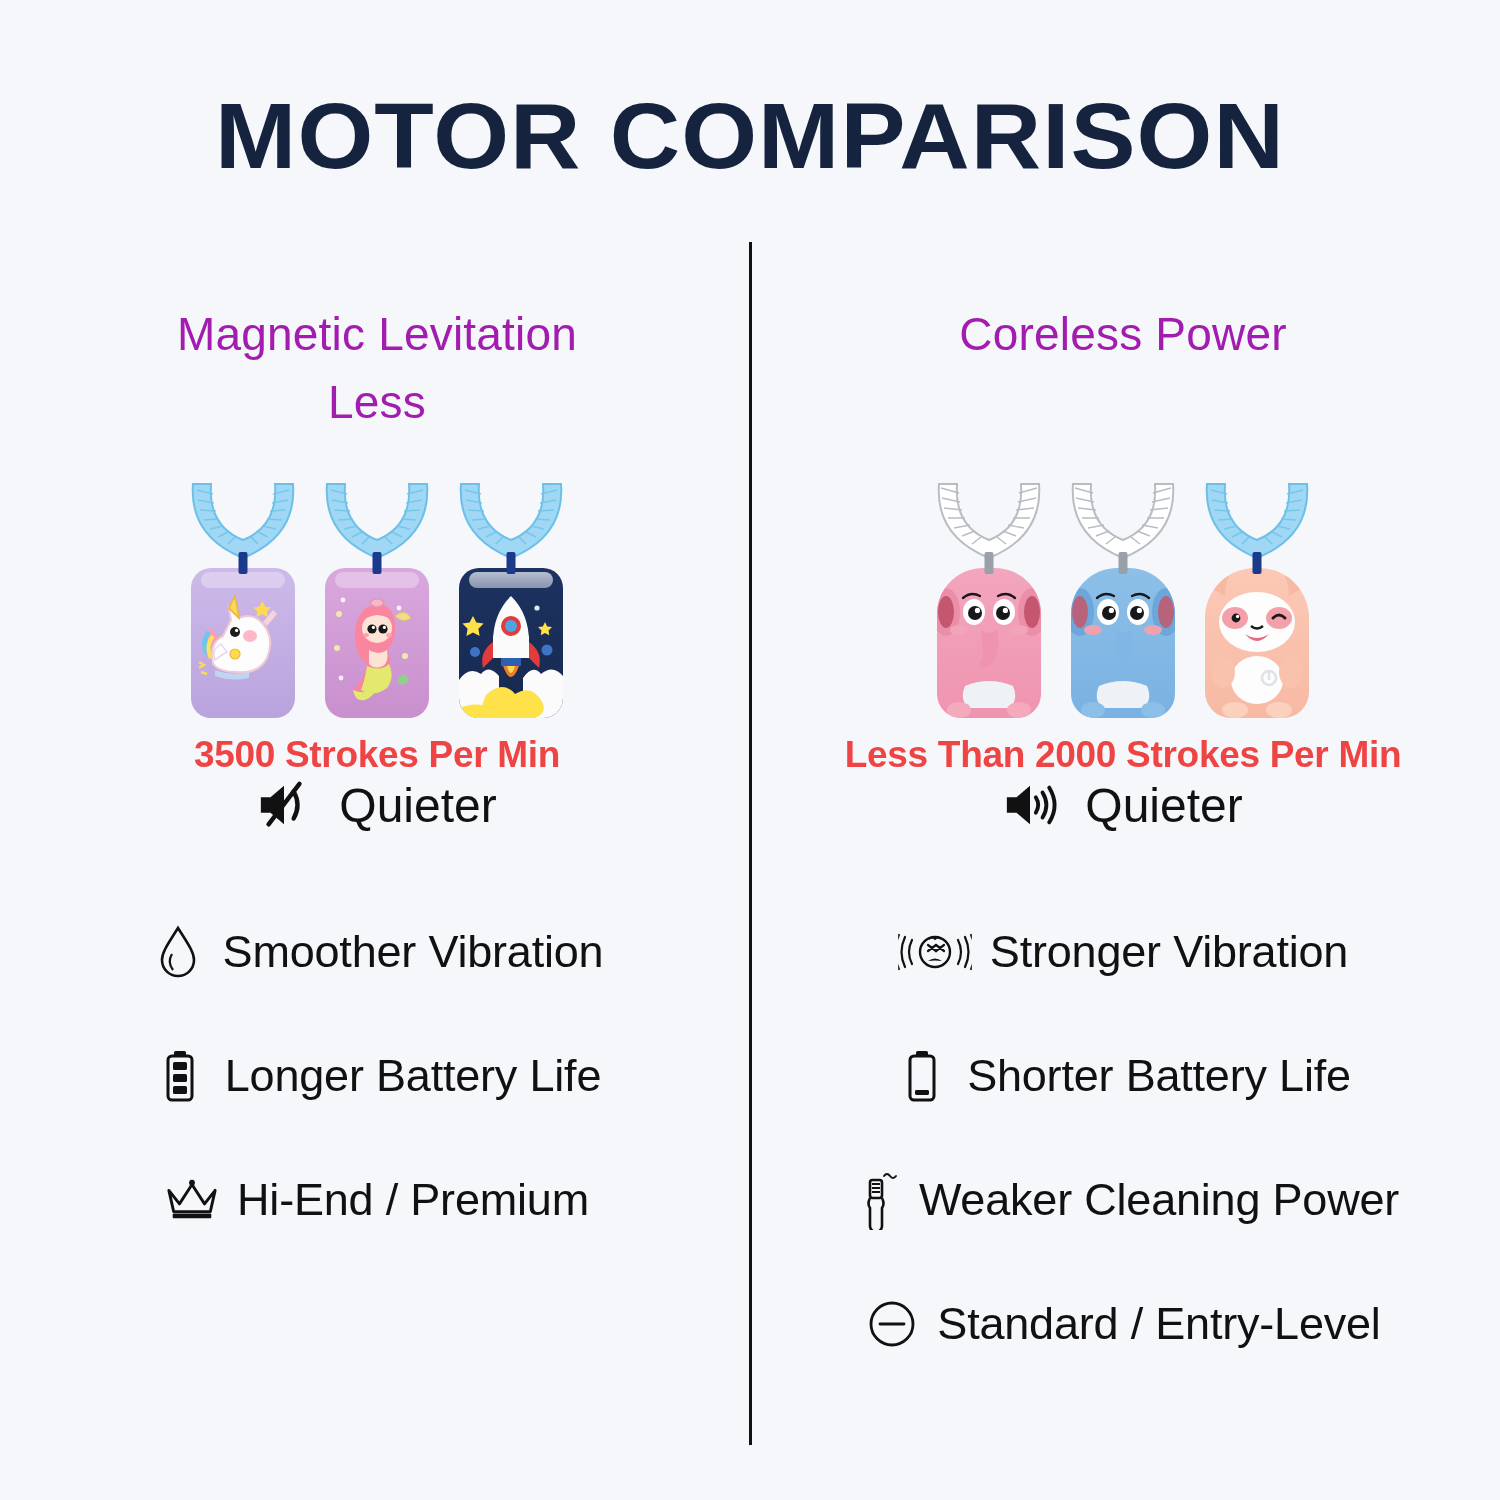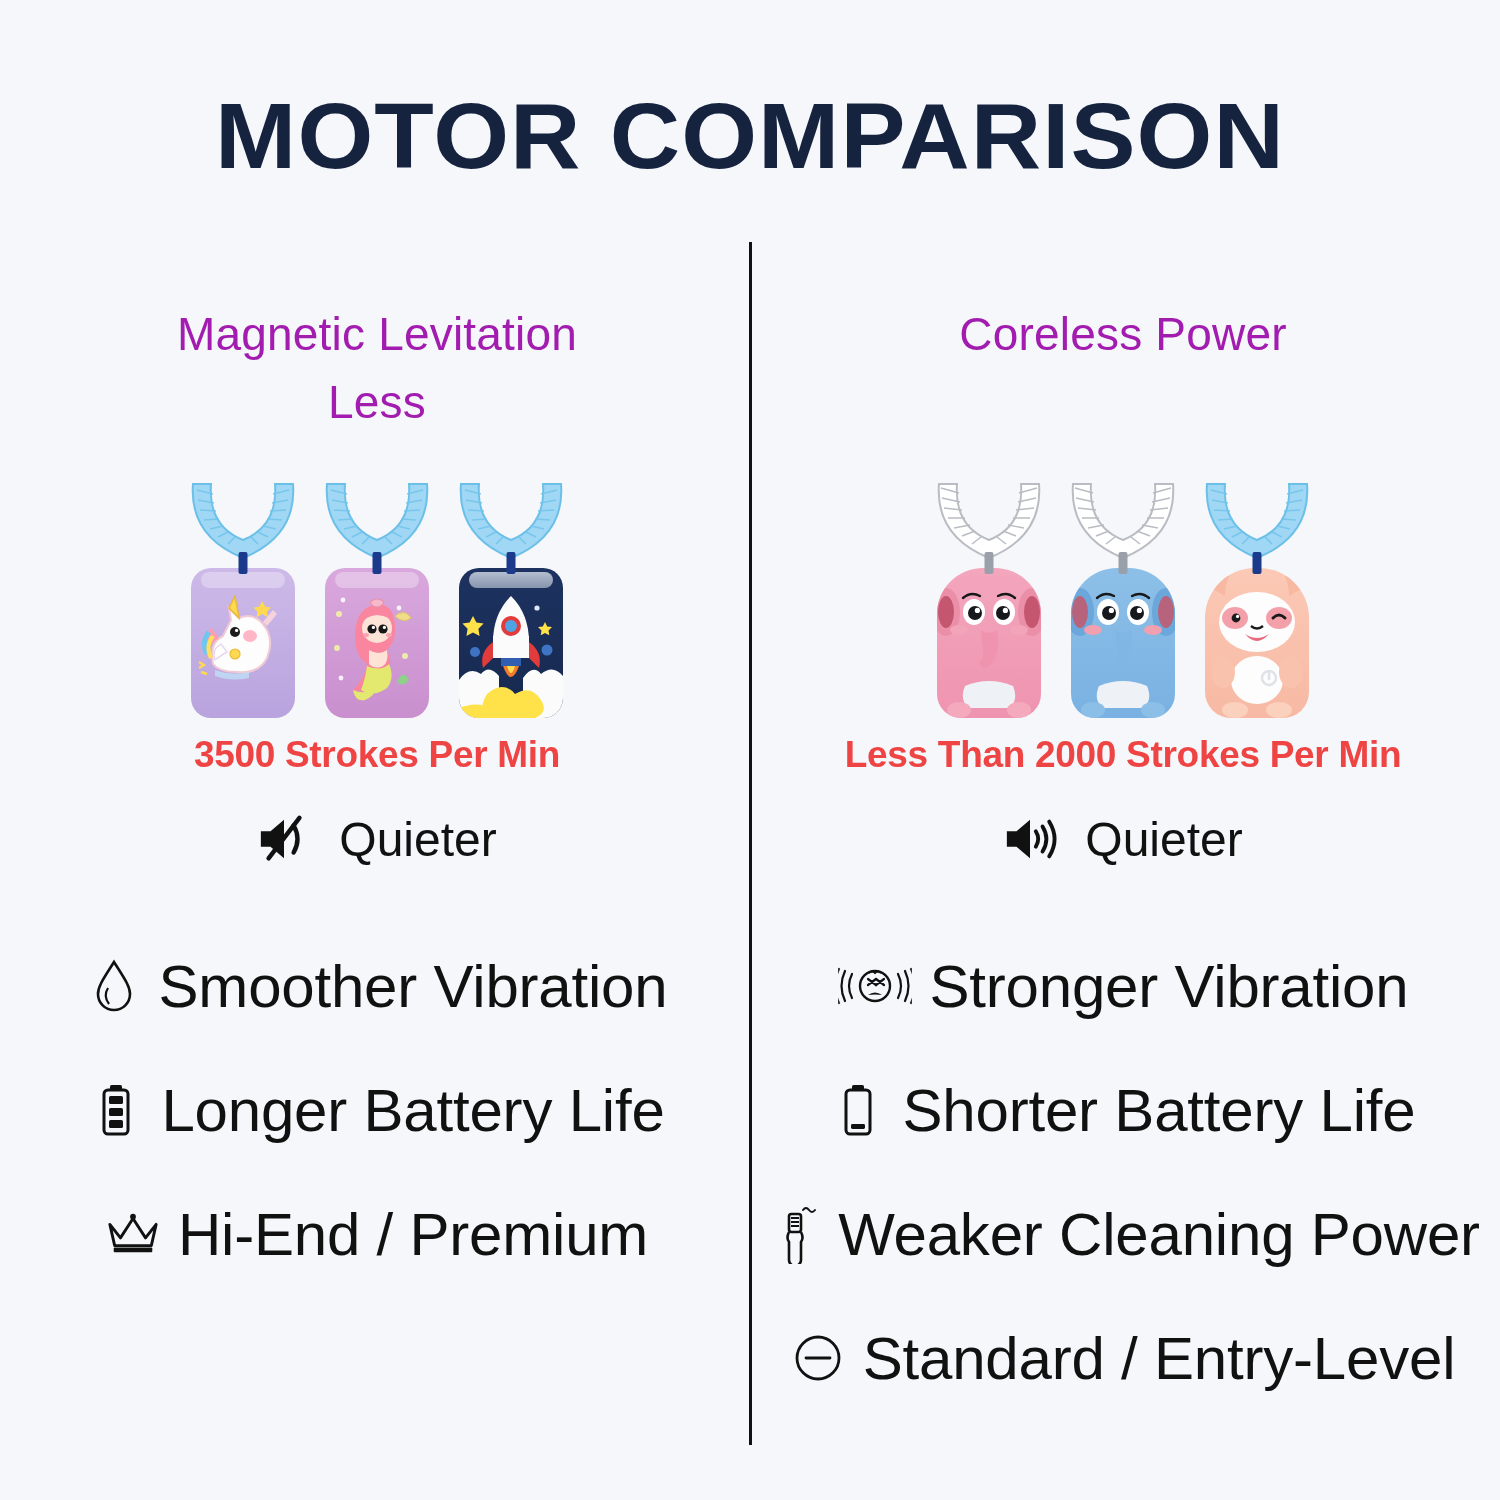--- a/index.html
+++ b/index.html
@@ -136,33 +136,32 @@
     color: #ef4444;
     letter-spacing: -0.3px;
   }
 
   
   .noise-row {
     display: flex;
     align-items: center;
     justify-content: center;
     gap: 28px;
-    margin-top: 34px;
     font-size: 48px;
   }
 
   
   .features { margin-top: 56px; }
   .feature {
     display: flex;
     align-items: center;
     justify-content: center;
     gap: 18px;
     height: 124px;
-    font-size: 60px;
+    font-size: 45px;
     letter-spacing: -0.2px;
   }
   .feature .ftext { white-space: nowrap; }
   .ficon {
     display: inline-flex;
     align-items: center;
     justify-content: center;
     width: 54px;
     height: 58px;
     flex: none;

